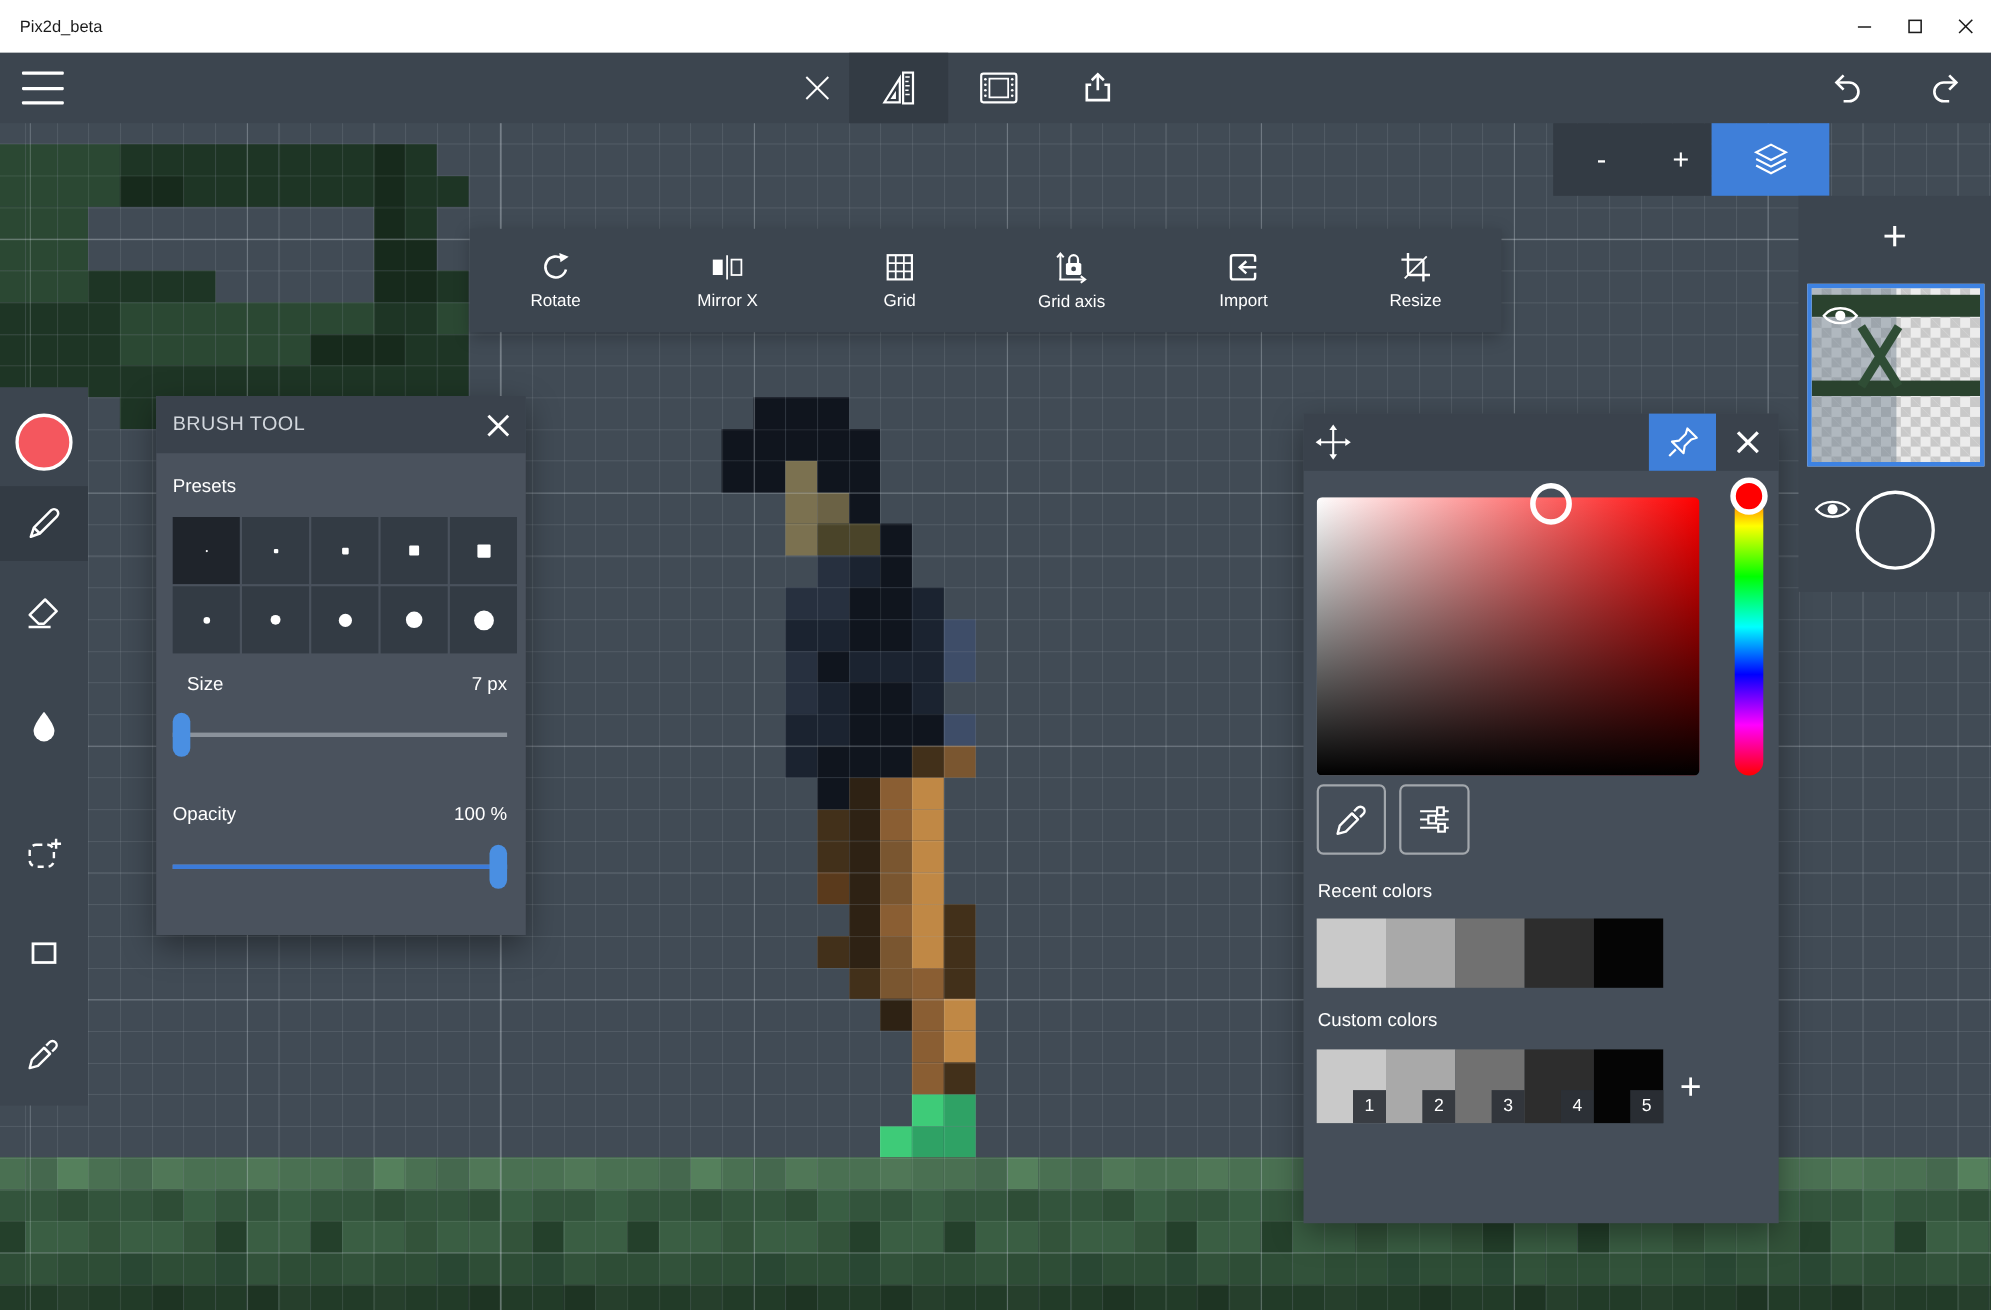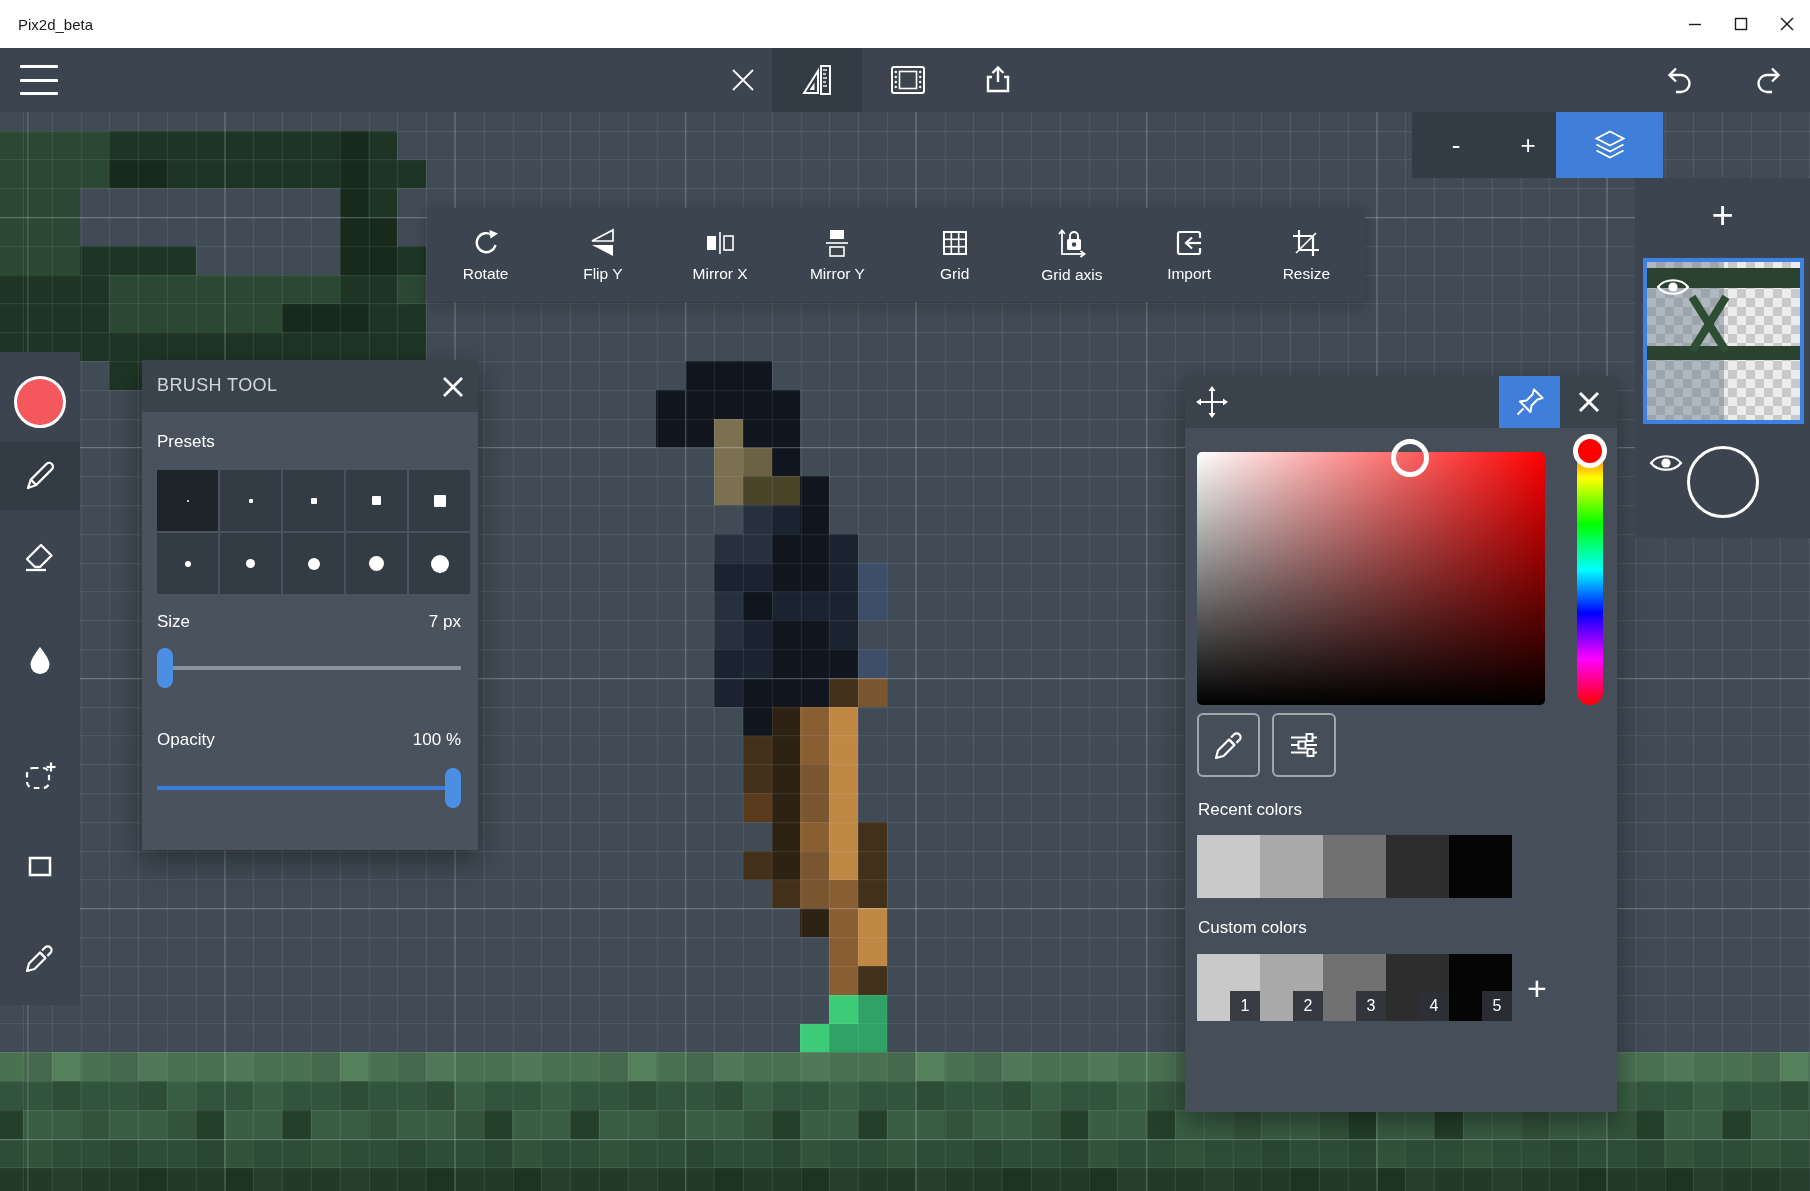--- a/index.html
+++ b/index.html
@@ -743,48 +743,27 @@
         <span>
           <svg width="32" height="32" viewBox="0 0 32 32" fill="none" stroke="#fff" stroke-width="2.2">
             <path d="M25.5,18 a9.5,9.5 0 1 1 -3,-9.5" stroke-width="2.4"></path>
             <polygon points="19.5,3 28,6.5 20.5,11.5" fill="#fff" stroke="none"></polygon>
           </svg>
         </span>
                  <span class="lbl">Rotate</span>
       </div>
       <div class="tf-item">
         <span>
-          <span style="display:block;transform:rotate(-90deg);">
-            <svg width="32" height="32" viewBox="0 0 32 32" fill="none" stroke="#fff" stroke-width="2.2">
-              <polygon points="14,5 14,26 3,26" fill="#fff" stroke="none"></polygon>
-              <polygon points="18,5 18,26 29,26" stroke-width="1.7"></polygon>
-            </svg>
-          </span>
-        </span>
-                 <span class="lbl">Flip Y</span>
-      </div>
-      <div class="tf-item">
-        <span>
           <svg width="32" height="32" viewBox="0 0 32 32" fill="none" stroke="#fff" stroke-width="2.2">
             <rect x="3" y="9" width="9" height="14" fill="#fff" stroke="none"></rect>
             <line x1="16" y1="5" x2="16" y2="27" stroke-width="1.6"></line>
             <rect x="20" y="9" width="9" height="14" stroke-width="1.6"></rect>
           </svg>
         </span>
                  <span class="lbl">Mirror X</span>
-      </div>
-      <div class="tf-item">
-        <span>
-          <svg width="32" height="32" viewBox="0 0 32 32" fill="none" stroke="#fff" stroke-width="2.2">
-            <rect x="9" y="3" width="14" height="9" fill="#fff" stroke="none"></rect>
-            <line x1="5" y1="16" x2="27" y2="16" stroke-width="1.6"></line>
-            <rect x="9" y="20" width="14" height="9" stroke-width="1.6"></rect>
-          </svg>
-        </span>
-                 <span class="lbl">Mirror Y</span>
       </div>
       <div class="tf-item">
         <span>
           <svg width="32" height="32" viewBox="0 0 32 32" fill="none" stroke="#fff" stroke-width="2.2">
             <rect x="5" y="5" width="22" height="22" stroke-width="2"></rect>
             <line x1="12.3" y1="5" x2="12.3" y2="27" stroke-width="1.6"></line>
             <line x1="19.7" y1="5" x2="19.7" y2="27" stroke-width="1.6"></line>
             <line x1="5" y1="12.3" x2="27" y2="12.3" stroke-width="1.6"></line>
             <line x1="5" y1="19.7" x2="27" y2="19.7" stroke-width="1.6"></line>
           </svg>
@@ -918,21 +897,21 @@
         <div class="preset">
           <div class="dot" style="width: 12px; height: 12px; border-radius: 50%;"></div>
         </div>
         <div class="preset">
           <div class="dot" style="width: 15px; height: 15px; border-radius: 50%;"></div>
         </div>
         <div class="preset">
           <div class="dot" style="width: 18px; height: 18px; border-radius: 50%;"></div>
         </div>
       </div>
-    <div class="bp-label" style="left:15px;top:252px;">Size</div>
+    <div class="bp-label" style="left:28px;top:252px;">Size</div>
     <div class="bp-value" style="top:252px;">7 px</div>
     <div class="slider" style="top:288px;">
       <div class="track"></div>
       <div class="fill" id="size-fill" style="width: 0px;"></div>
       <div class="handle" id="size-handle" style="left: 0px;"></div>
     </div>
     <div class="bp-label" style="left:15px;top:370px;">Opacity</div>
     <div class="bp-value" style="top:370px;">100 %</div>
     <div class="slider" style="top:408px;">
       <div class="track"></div>

